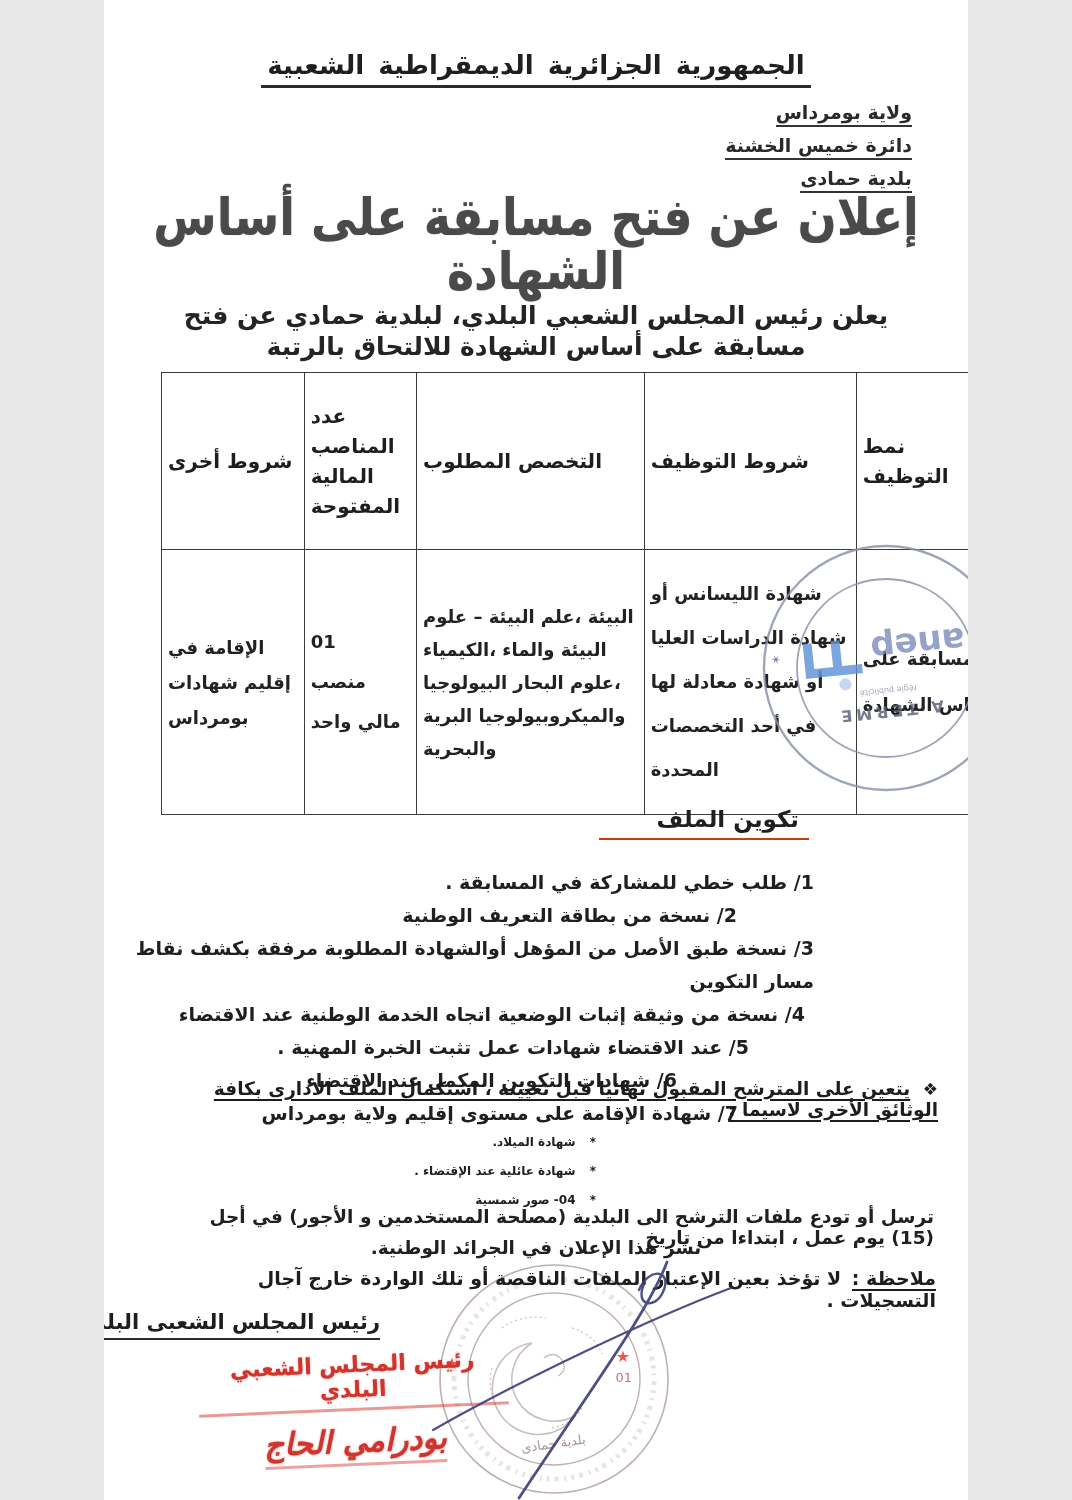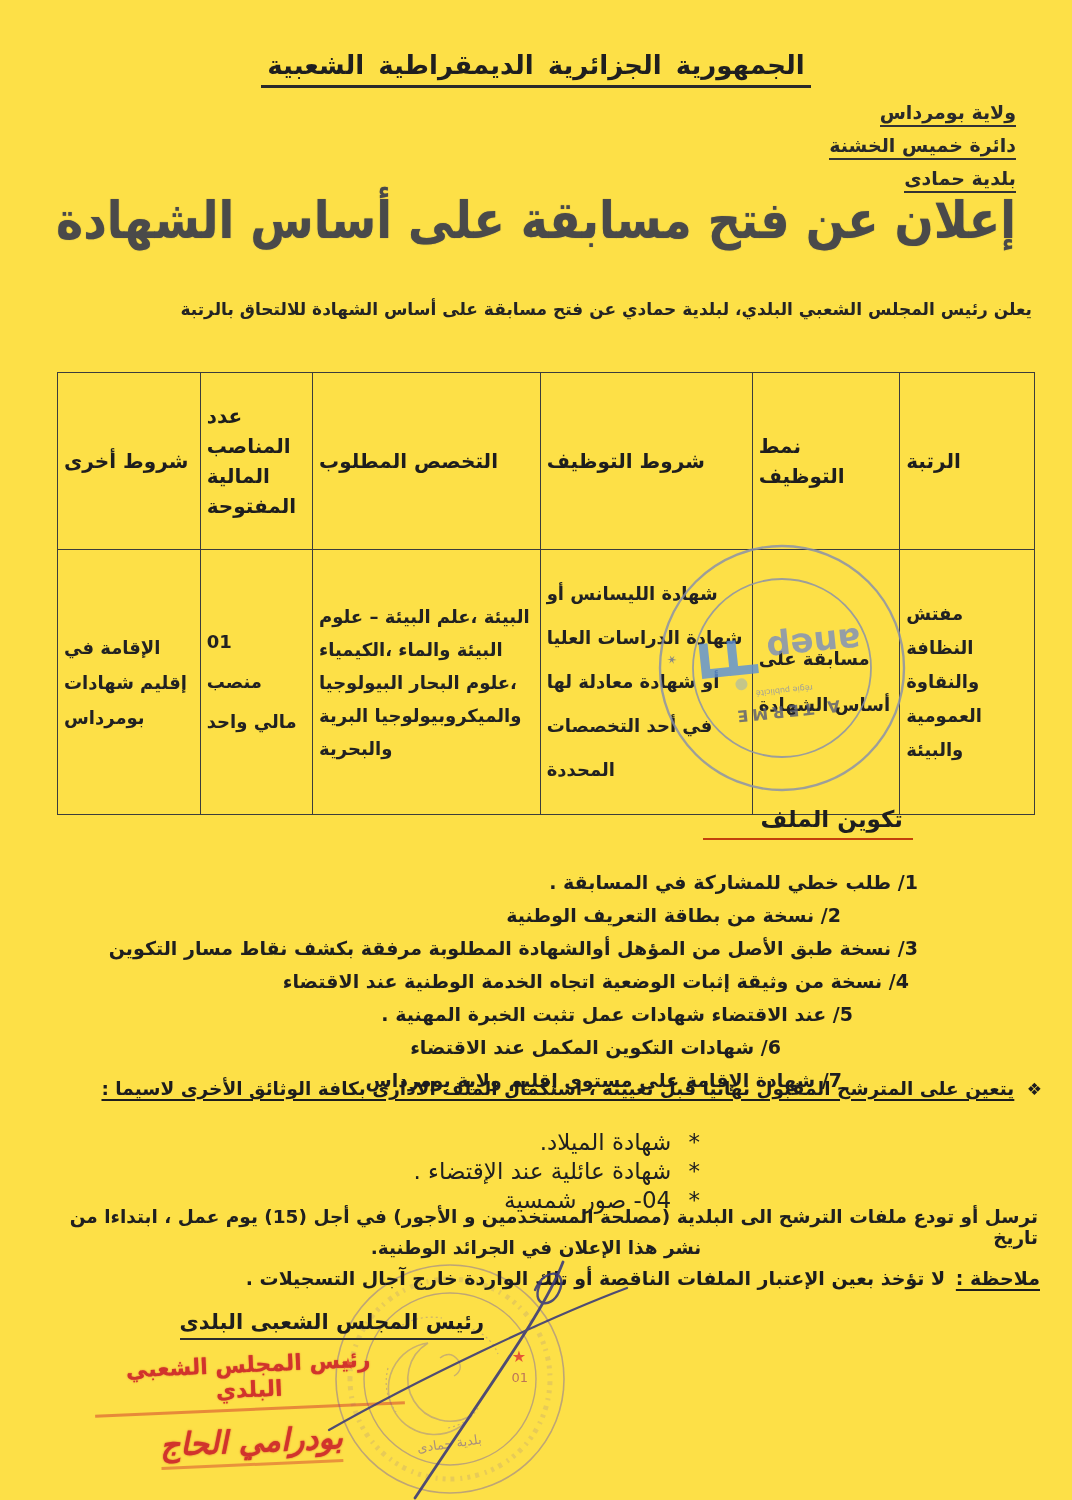--- a/index.html
+++ b/index.html
@@ -1,39 +1,39 @@
 <!DOCTYPE html>
 <html lang="ar" dir="rtl"><head>
 <meta charset="utf-8">
 <style>
   html,body{margin:0;padding:0;background:#e8e8e8;}
   .page{
-    position:relative; width:1072px; height:1500px; margin:0 auto;
-    background:#fde047; overflow:hidden; direction:rtl;
+    position:relative; width:864px; height:1500px; margin:0 auto;
+    background:#ffffff; overflow:hidden; direction:rtl;
     font-family:"DejaVu Sans", sans-serif; color:#222;
   }
   .abs{position:absolute;}
   
   .republic{top:50px; left:0; right:0; text-align:center; z-index:2;}
   .republic span{
     display:inline-block; font-size:26px; font-weight:bold; letter-spacing:.5px;
     word-spacing:5px; color:#1f1f1f; border-bottom:3px solid #2a2a2a; padding:0 6px 5px 6px;
   }
   .admin-block{top:101px; right:56px; text-align:right; z-index:2;}
   .admin-block div{margin-bottom:7px;}
   .admin-block span{
     display:inline-block; font-size:19px; font-weight:bold; color:#2a2a2a;
     border-bottom:2px solid #333; padding-bottom:2px;
   }
   .big-title{
     top:196px; left:0; right:0; text-align:center; font-size:46px; font-weight:bold;
     color:#4a4a4a; text-shadow:0 0 1px rgba(70,70,70,.55); line-height:1.05;
     transform:scaleY(1.12); z-index:2;
   }
-  .intro{top:294px; left:40px; right:40px; font-size:17px;
+  .intro{top:300px; left:40px; right:40px; text-align:center; font-size:25px;
     font-weight:bold; line-height:31px; color:#242424; z-index:2;}
   
   .tbl-wrap{top:372px; left:57px; width:978px; z-index:2;}
   table.announce{border-collapse:collapse; table-layout:fixed; width:100%;}
   table.announce td, table.announce th{
     border:1.6px solid #3c3c3c; vertical-align:middle; text-align:left;
     padding:4px 6px; overflow:hidden;
   }
   table.announce th{height:168px; font-size:20px; font-weight:bold; line-height:30px; color:#1e1e1e;}
   table.announce td{height:256px; font-size:18px; font-weight:600; color:#222;}
@@ -53,21 +53,21 @@
     font-weight:600; line-height:33px; color:#1f1f1f; z-index:2;}
   .file-list div:nth-child(2){margin-right:77px;}
   .file-list div:nth-child(4){margin-right:9px;}
   .file-list div:nth-child(5){margin-right:65px;}
   .file-list div:nth-child(6){margin-right:137px;}
   .file-list div:nth-child(7){margin-right:76px;}
   .note-line{top:1078px; right:30px; left:100px; text-align:right; font-size:18.5px;
     font-weight:bold; color:#1d1d1d; z-index:2;}
   .note-line .bullet{font-size:17px; margin-left:6px;}
   .note-line .note-text{text-decoration:underline; text-underline-offset:4px; text-decoration-thickness:2px;}
-  .star-items{top:1128px; right:372px; text-align:right; font-size:23px; font-weight:normal;
+  .star-items{top:1128px; right:372px; text-align:right; font-size:12px; font-weight:bold;
     line-height:29px; color:#202020; z-index:2;}
   .star-items .star{margin-left:10px;}
   
   .deposit-1{top:1206px; right:34px; left:60px; text-align:right; font-size:18.5px; font-weight:bold; color:#202020; z-index:2;}
   .deposit-2{top:1237px; left:0; right:0; text-align:center; font-size:18.5px; font-weight:bold; color:#202020; z-index:2;}
   .remark{top:1267px; right:32px; left:120px; text-align:right; font-size:19px; font-weight:bold; color:#1d1d1d; z-index:4;}
   .remark .lbl{text-decoration:underline; text-underline-offset:4px; text-decoration-thickness:2px; margin-left:4px;}
   .sig-title{top:1310px; right:588px; z-index:4; white-space:nowrap;}
   .sig-title span{display:inline-block; font-size:21px; font-weight:bold; color:#1e1e1e;
     border-bottom:2.5px solid #2c2c2c; padding-bottom:4px;}

